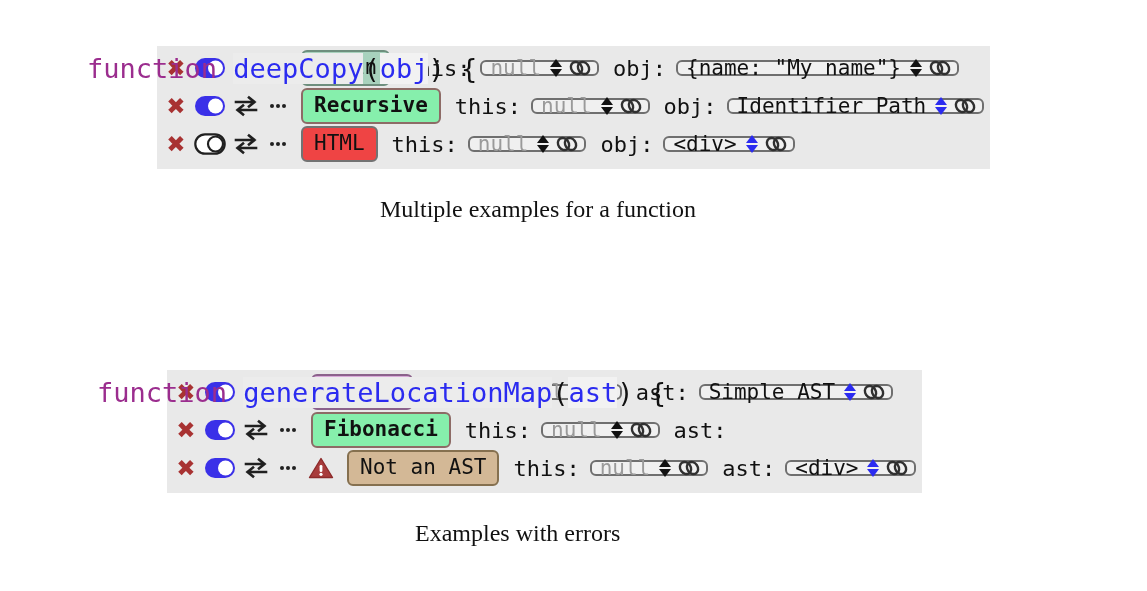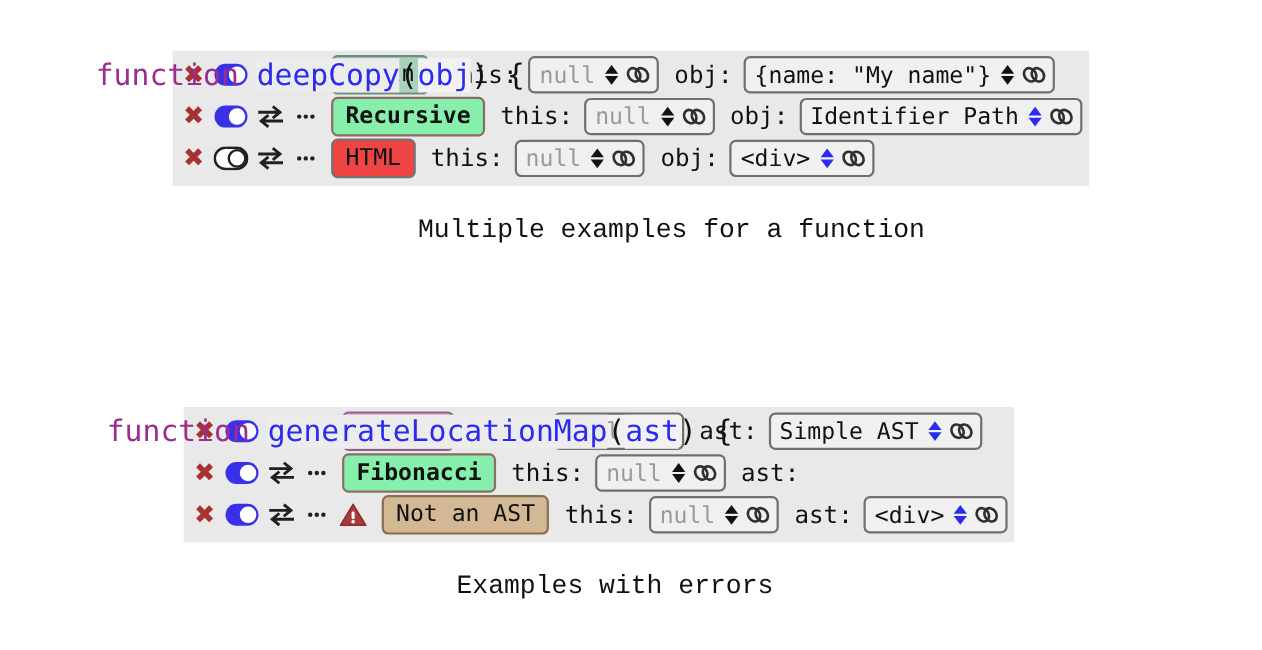--- a/index.html
+++ b/index.html
@@ -107,21 +107,21 @@
 
   
   .field {
     display: inline-flex;
     align-items: center;
     border: 2px solid #6f6f6f;
     border-radius: 6px;
     background: #f0f0f0;
     padding: 2px 6px 2px 8px;
     margin-left: 10px;
-    height: 34px;
+    height: 16px;
     box-sizing: border-box;
   }
   .field .fval {
     font-family: "DejaVu Sans Mono", "Liberation Mono", monospace;
     font-size: 21px;
     line-height: 1;
     color: #111111;
     white-space: pre;
   }
   .field.null .fval { color: #9a9a9a; }
@@ -141,21 +141,21 @@
   }
   .spin .up   { border-bottom: 8px solid #111111; margin-bottom: 2px; }
   .spin .dn   { border-top:    8px solid #111111; }
   .spin.blue .up { border-bottom-color: #2b2bf0; }
   .spin.blue .dn { border-top-color:    #2b2bf0; }
   .chain { margin-left: 7px; display:inline-flex; align-items:center; }
 
   
   .caption {
     position: absolute;
-    font-family: Liberation Mono, monospace;
+    font-family: Liberation Serif, serif;
     font-size: 24px;
     color: #111111;
     white-space: nowrap;
   }
   #caption-1 { left: 380px; top: 196px; }
   #caption-2 { left: 415px; top: 520px; }
 </style>
 </head>
 <body>
 

